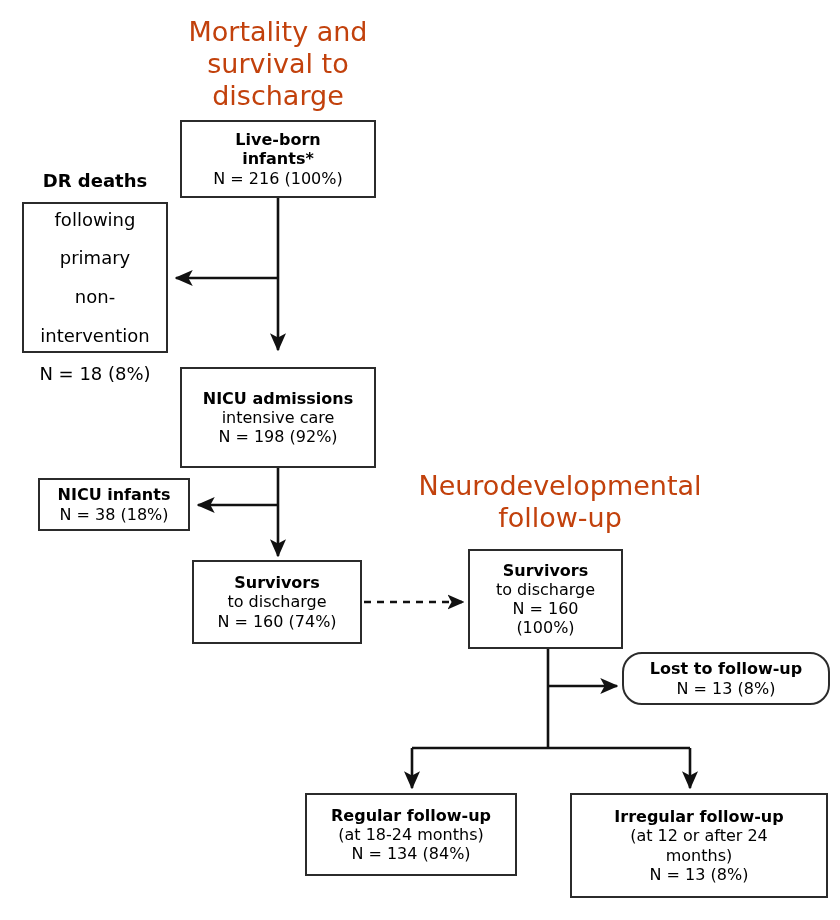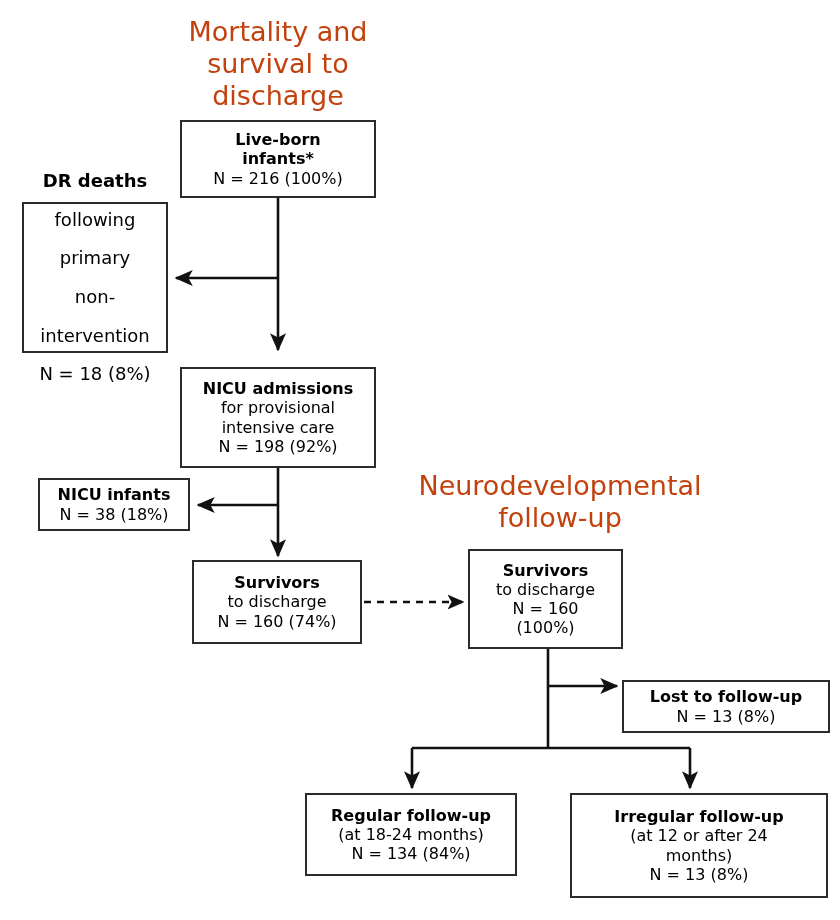--- a/index.html
+++ b/index.html
@@ -52,21 +52,21 @@
     font-weight: normal;
     color: #c2410c;
   }
   
   #n-liveborn   { left: 180px; top: 120px;  width: 196px; height: 78px; }
   #n-drdeaths   { left: 22px;  top: 202px;  width: 146px; height: 151px; font-size: 18px; gap: 17px; }
   #n-nicuadm    { left: 180px; top: 355px;  width: 196px; height: 101px; margin-top: 12px; }
   #n-nicudeaths { left: 38px;  top: 478px;  width: 152px; height: 53px; }
   #n-survivors-l{ left: 192px; top: 560px;  width: 170px; height: 84px; }
   #n-survivors-r{ left: 468px; top: 549px;  width: 155px; height: 100px; }
-  #n-lost       { left: 622px; top: 680px;  width: 208px; height: 53px; }
+  #n-lost       { left: 622px; top: 652px;  width: 208px; height: 53px; border-radius: 20px; }
   #n-regular    { left: 305px; top: 793px;  width: 212px; height: 83px; }
   #n-irregular  { left: 570px; top: 793px;  width: 258px; height: 105px; }
 
   #t-mortality  { left: 168px; top: 16px;  width: 220px; }
   #t-neuro      { left: 395px; top: 470px; width: 330px; }
 </style>
 </head>
 <body>
 
 <div id="canvas">
@@ -140,21 +140,20 @@
     <span class="ln b">DR deaths</span>
     <span class="ln">following</span>
     <span class="ln">primary</span>
     <span class="ln">non-</span>
     <span class="ln">intervention</span>
     <span class="ln">N = 18 (8%)</span>
   </div>
 
   <div class="node" id="n-nicuadm">
     <span class="ln b">NICU admissions</span>
-    <span class="ln">for provisional</span>
     <span class="ln">intensive care</span>
     <span class="ln">N = 198 (92%)</span>
   </div>
 
   <div class="node" id="n-nicudeaths">
     <span class="ln b">NICU infants</span>
     <span class="ln">N = 38 (18%)</span>
   </div>
 
   <div class="node" id="n-survivors-l">

